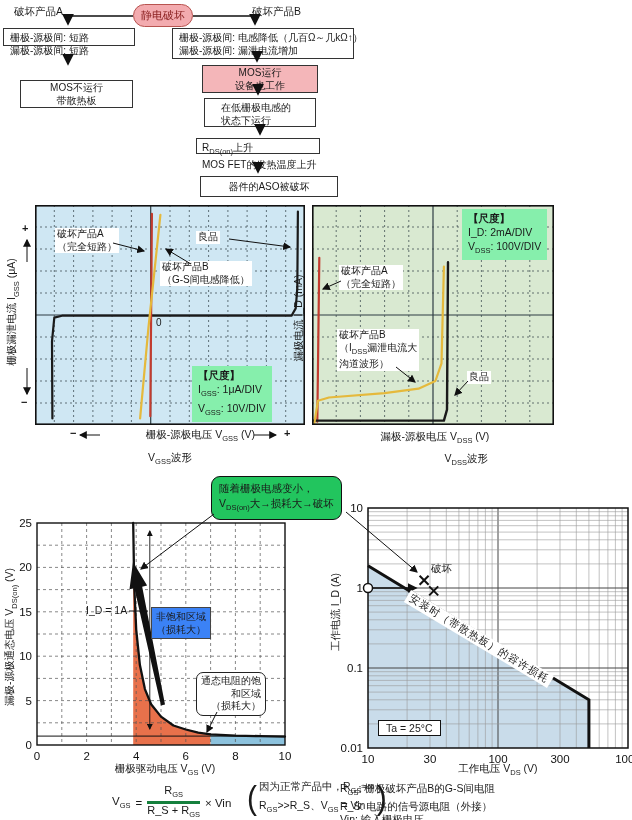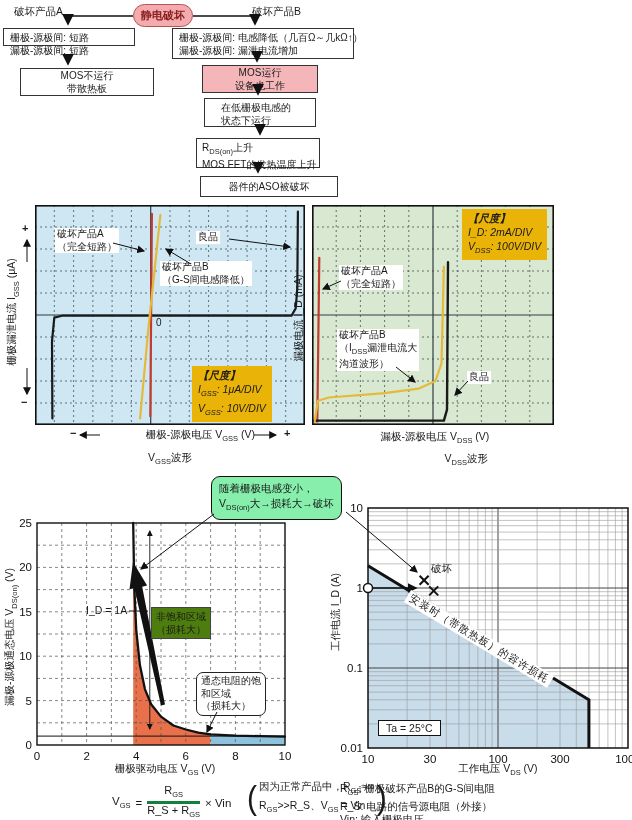--- a/index.html
+++ b/index.html
@@ -7,34 +7,34 @@
         font-family:"Liberation Sans","DejaVu Sans",sans-serif;color:#1a1a1a;}
   .abs{position:absolute;}
   svg.abs{display:block;}
   .t-label{font-size:10.5px;white-space:nowrap;}
   .fbox{position:absolute;border:1px solid #333;background:#fff;font-size:10px;line-height:13px;box-sizing:border-box;}
   .fbox .ln{white-space:nowrap;}
   .fbox.pad{padding:2px 0 0 6px;}
   .fbox.center{display:flex;flex-direction:column;justify-content:center;text-align:center;}
   .pink{background:#f4b6b9;}
   .trigger{position:absolute;border:1.5px solid #b85450;background:#f3abaf;color:#8b2020;
-           font-weight:bold;font-size:11px;border-radius:12px;display:flex;align-items:center;
+           font-weight:normal;font-size:11px;border-radius:12px;display:flex;align-items:center;
            justify-content:center;box-sizing:border-box;}
   .lbl{position:absolute;background:#fff;font-size:10px;line-height:12.5px;padding:0 2px;white-space:nowrap;}
   .nobg{background:transparent;}
-  .scalebox{position:absolute;background:#eab308;font-size:10.5px;line-height:14px;padding:2px 6px;white-space:nowrap;font-style:italic;}
+  .scalebox{position:absolute;background:#86efac;font-size:10.5px;line-height:14px;padding:2px 6px;white-space:nowrap;}
   .scalebox .tt{font-weight:bold;}
   .vlabel{position:absolute;transform:translate(-50%,-50%) rotate(-90deg);white-space:nowrap;font-size:10.5px;}
   .sign{position:absolute;font-size:11px;font-weight:bold;}
-  .callout{position:absolute;border:1.5px solid #111;border-radius:9px;background:#86efac;
+  .callout{position:absolute;border:1.5px solid #111;border-radius:9px;background:#22c55e;
            font-size:10.5px;line-height:14.5px;padding:4px 7px;white-space:nowrap;}
-  .graybox{position:absolute;background:#4d7c0f;border:1px solid #444;font-size:10px;line-height:13px;
+  .graybox{position:absolute;background:#3b82f6;border:1px solid #444;font-size:10px;line-height:13px;
            text-align:center;padding:2px 4px;white-space:nowrap;}
   .satbox{position:absolute;background:#fff;border:1.2px solid #222;border-radius:7px;font-size:10px;
-          line-height:12.5px;text-align:left;padding:2px 4px;white-space:nowrap;}
+          line-height:12.5px;text-align:right;padding:2px 4px;white-space:nowrap;}
   .tabox{position:absolute;background:#fff;border:1.2px solid #111;font-size:10.5px;padding:1px 7px;white-space:nowrap;}
   .diag{position:absolute;transform:translate(-50%,-50%) rotate(31deg);background:#fff;
         font-size:10.5px;padding:0 3px;white-space:nowrap;letter-spacing:1px;}
   .formula{position:absolute;display:flex;align-items:center;gap:5px;font-size:11.5px;white-space:nowrap;}
   .frac{display:inline-flex;flex-direction:column;align-items:center;font-size:11px;line-height:13px;}
   .frac .den{border-top:3px solid #15803d;}
   .note{position:absolute;display:flex;align-items:center;font-size:10.5px;line-height:14px;}
   .bigpar{font-size:30px;font-weight:300;line-height:1;transform:scaleY(1.12);}
   .defs{position:absolute;font-size:10.5px;line-height:13.5px;white-space:nowrap;}
   sub{font-size:7.5px;}
@@ -50,33 +50,33 @@
   <div class="abs t-label" style="left:252px;top:5px">破坏产品B</div>
 
   <div class="fbox pad" style="left:3px;top:28px;width:132px;height:18px">
     <div class="ln">栅极-源极间: 短路</div>
     <div class="ln">漏极-源极间: 短路</div>
   </div>
   <div class="fbox pad" style="left:172px;top:28px;width:182px;height:31px">
     <div class="ln">栅极-源极间: 电感降低（几百Ω～几kΩ↑）</div>
     <div class="ln">漏极-源极间: 漏泄电流增加</div>
   </div>
-  <div class="fbox center" style="left:20px;top:68px;width:134px;height:28px">
+  <div class="fbox center" style="left:20px;top:80px;width:113px;height:28px">
     <div class="ln">MOS不运行</div>
     <div class="ln">带散热板</div>
   </div>
   <div class="fbox center pink" style="left:202px;top:65px;width:116px;height:28px">
     <div class="ln">MOS运行</div>
     <div class="ln">设备也工作</div>
   </div>
   <div class="fbox pad" style="left:204px;top:98px;width:112px;height:29px;padding-left:16px">
     <div class="ln">在低栅极电感的</div>
     <div class="ln">状态下运行</div>
   </div>
-  <div class="fbox pad" style="left:196px;top:138px;width:124px;height:30px;padding-left:5px">
+  <div class="fbox pad" style="left:196px;top:138px;width:124px;height:16px;padding-left:5px">
     <div class="ln">R<sub>DS(on)</sub>上升</div>
     <div class="ln">MOS FET的发热温度上升</div>
   </div>
   <div class="fbox center" style="left:200px;top:176px;width:138px;height:21px">
     <div class="ln">器件的ASO被破坏</div>
   </div>
 
   <svg id="scope1" class="abs" style="left:35px;top:205px" width="270" height="220">
       <rect x="0" y="0" width="270" height="220" fill="#cfe7f3"></rect>
       <line x1="19.3" y1="0" x2="19.3" y2="220" stroke="#2e3d44" stroke-width="0.7" stroke-dasharray="2 3"></line>

